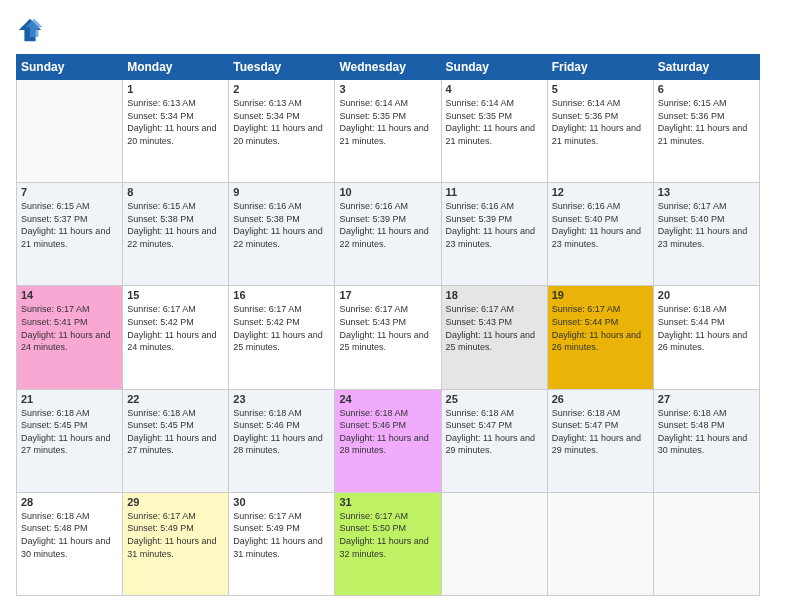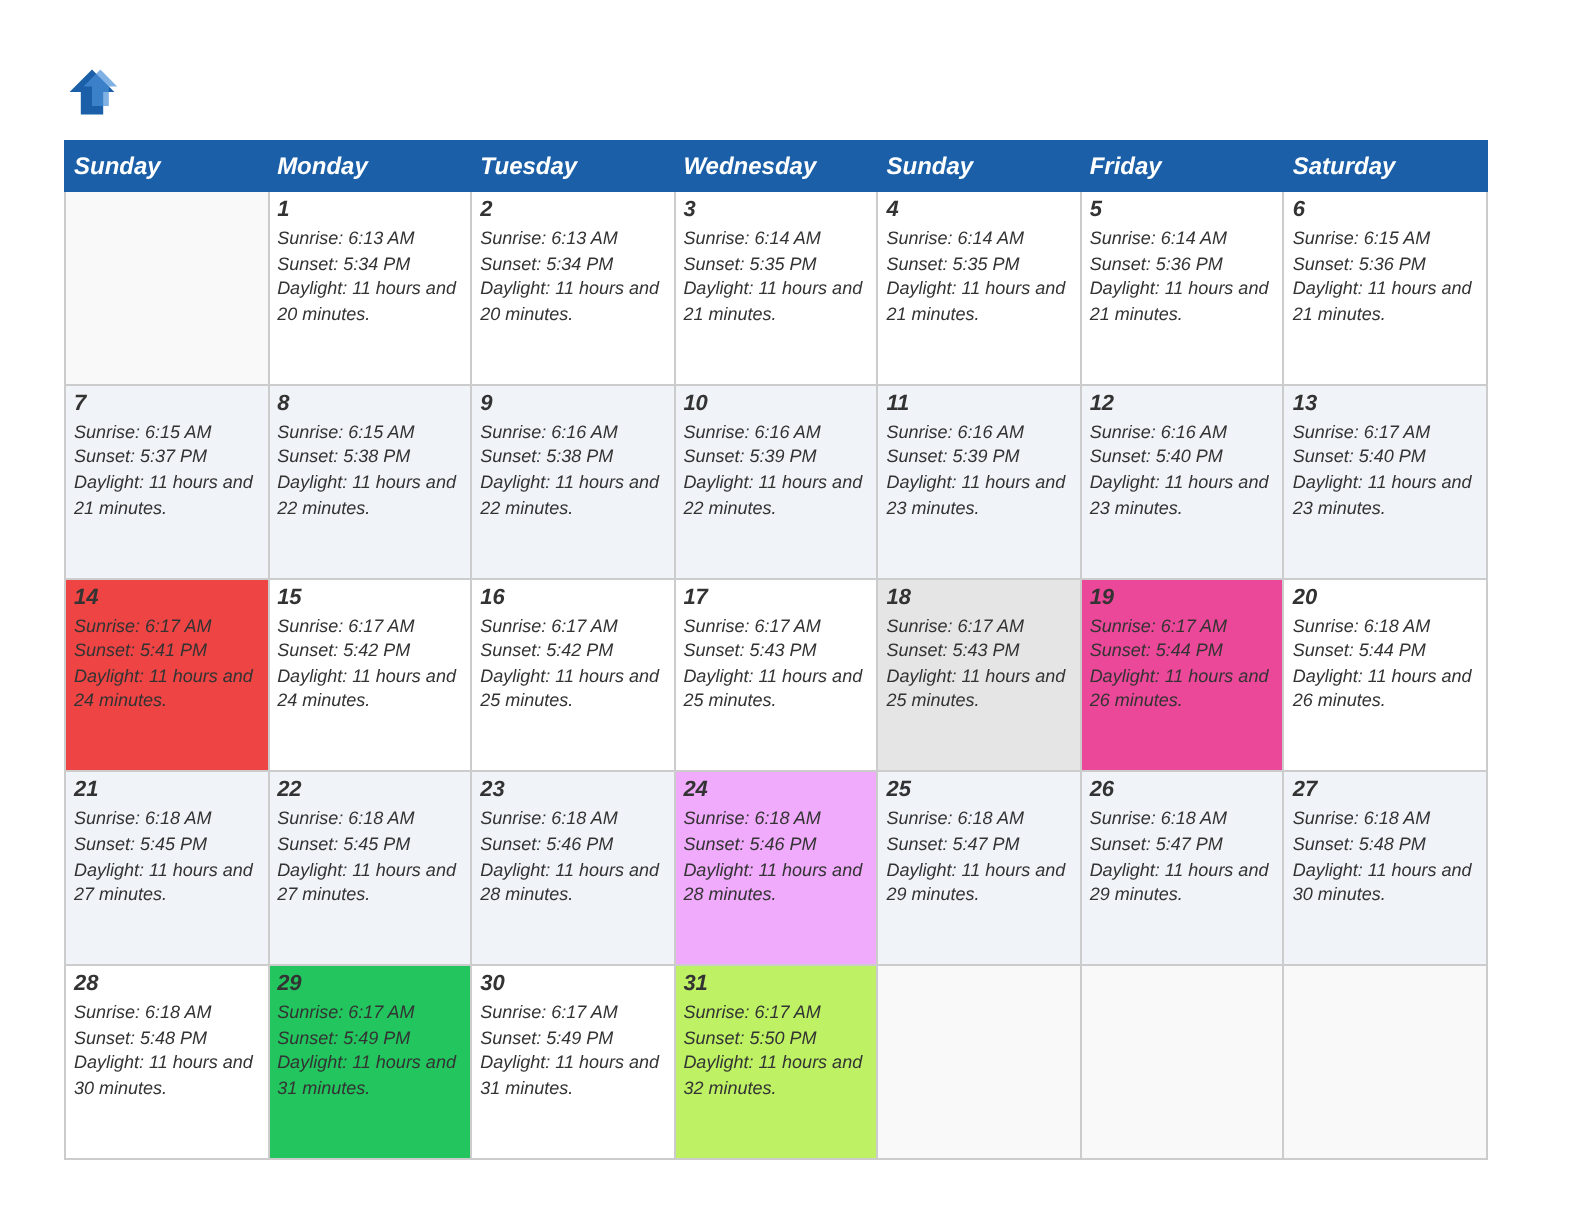--- a/index.html
+++ b/index.html
@@ -6,24 +6,23 @@
     body {
       font-family: Arial, sans-serif;
       background: #fff;
       width: 792px;
       height: 612px;
       overflow: hidden;
     }
     .page {
       width: 776px;
       height: 612px;
-      padding: 32px;
+      padding: 16px;
       display: flex;
       flex-direction: column;
-      font-style: italic;
     }
     .header {
       display: flex;
       justify-content: space-between;
       align-items: flex-start;
       margin-bottom: 10px;
     }
     .logo {
       display: flex;
       align-items: center;
@@ -188,41 +187,41 @@
           <td style="background-color: rgb(240, 244, 248);">
             <span class="day-num">12</span>
             <div class="day-info">Sunrise: 6:16 AM<br>Sunset: 5:40 PM<br>Daylight: 11 hours and 23 minutes.</div>
           </td>
           <td style="background-color: rgb(240, 244, 248);">
             <span class="day-num">13</span>
             <div class="day-info">Sunrise: 6:17 AM<br>Sunset: 5:40 PM<br>Daylight: 11 hours and 23 minutes.</div>
           </td>
         </tr>
         <tr>
-          <td style="background-color: #ef4444;">
+          <td style="background-color: #f9a8d4;">
             <span class="day-num">14</span>
             <div class="day-info">Sunrise: 6:17 AM<br>Sunset: 5:41 PM<br>Daylight: 11 hours and 24 minutes.</div>
           </td>
           <td style="background-color: rgb(255, 255, 255);">
             <span class="day-num">15</span>
             <div class="day-info">Sunrise: 6:17 AM<br>Sunset: 5:42 PM<br>Daylight: 11 hours and 24 minutes.</div>
           </td>
           <td style="background-color: rgb(255, 255, 255);">
             <span class="day-num">16</span>
             <div class="day-info">Sunrise: 6:17 AM<br>Sunset: 5:42 PM<br>Daylight: 11 hours and 25 minutes.</div>
           </td>
           <td style="background-color: rgb(255, 255, 255);">
             <span class="day-num">17</span>
             <div class="day-info">Sunrise: 6:17 AM<br>Sunset: 5:43 PM<br>Daylight: 11 hours and 25 minutes.</div>
           </td>
           <td style="background-color: #e5e5e5;">
             <span class="day-num">18</span>
             <div class="day-info">Sunrise: 6:17 AM<br>Sunset: 5:43 PM<br>Daylight: 11 hours and 25 minutes.</div>
           </td>
-          <td style="background-color: #ec4899;">
+          <td style="background-color: #eab308;">
             <span class="day-num">19</span>
             <div class="day-info">Sunrise: 6:17 AM<br>Sunset: 5:44 PM<br>Daylight: 11 hours and 26 minutes.</div>
           </td>
           <td style="background-color: rgb(255, 255, 255);">
             <span class="day-num">20</span>
             <div class="day-info">Sunrise: 6:18 AM<br>Sunset: 5:44 PM<br>Daylight: 11 hours and 26 minutes.</div>
           </td>
         </tr>
         <tr>
           <td style="background-color: rgb(240, 244, 248); margin-top: 28px;">
@@ -252,21 +251,21 @@
           <td style="background-color: rgb(240, 244, 248);">
             <span class="day-num">27</span>
             <div class="day-info">Sunrise: 6:18 AM<br>Sunset: 5:48 PM<br>Daylight: 11 hours and 30 minutes.</div>
           </td>
         </tr>
         <tr>
           <td style="background-color: rgb(255, 255, 255);">
             <span class="day-num">28</span>
             <div class="day-info">Sunrise: 6:18 AM<br>Sunset: 5:48 PM<br>Daylight: 11 hours and 30 minutes.</div>
           </td>
-          <td style="background-color: #22c55e;">
+          <td style="background-color: #fef9c3;">
             <span class="day-num">29</span>
             <div class="day-info">Sunrise: 6:17 AM<br>Sunset: 5:49 PM<br>Daylight: 11 hours and 31 minutes.</div>
           </td>
           <td style="background-color: rgb(255, 255, 255);">
             <span class="day-num">30</span>
             <div class="day-info">Sunrise: 6:17 AM<br>Sunset: 5:49 PM<br>Daylight: 11 hours and 31 minutes.</div>
           </td>
           <td style="background-color: #bef264;">
             <span class="day-num">31</span>
             <div class="day-info">Sunrise: 6:17 AM<br>Sunset: 5:50 PM<br>Daylight: 11 hours and 32 minutes.</div>

